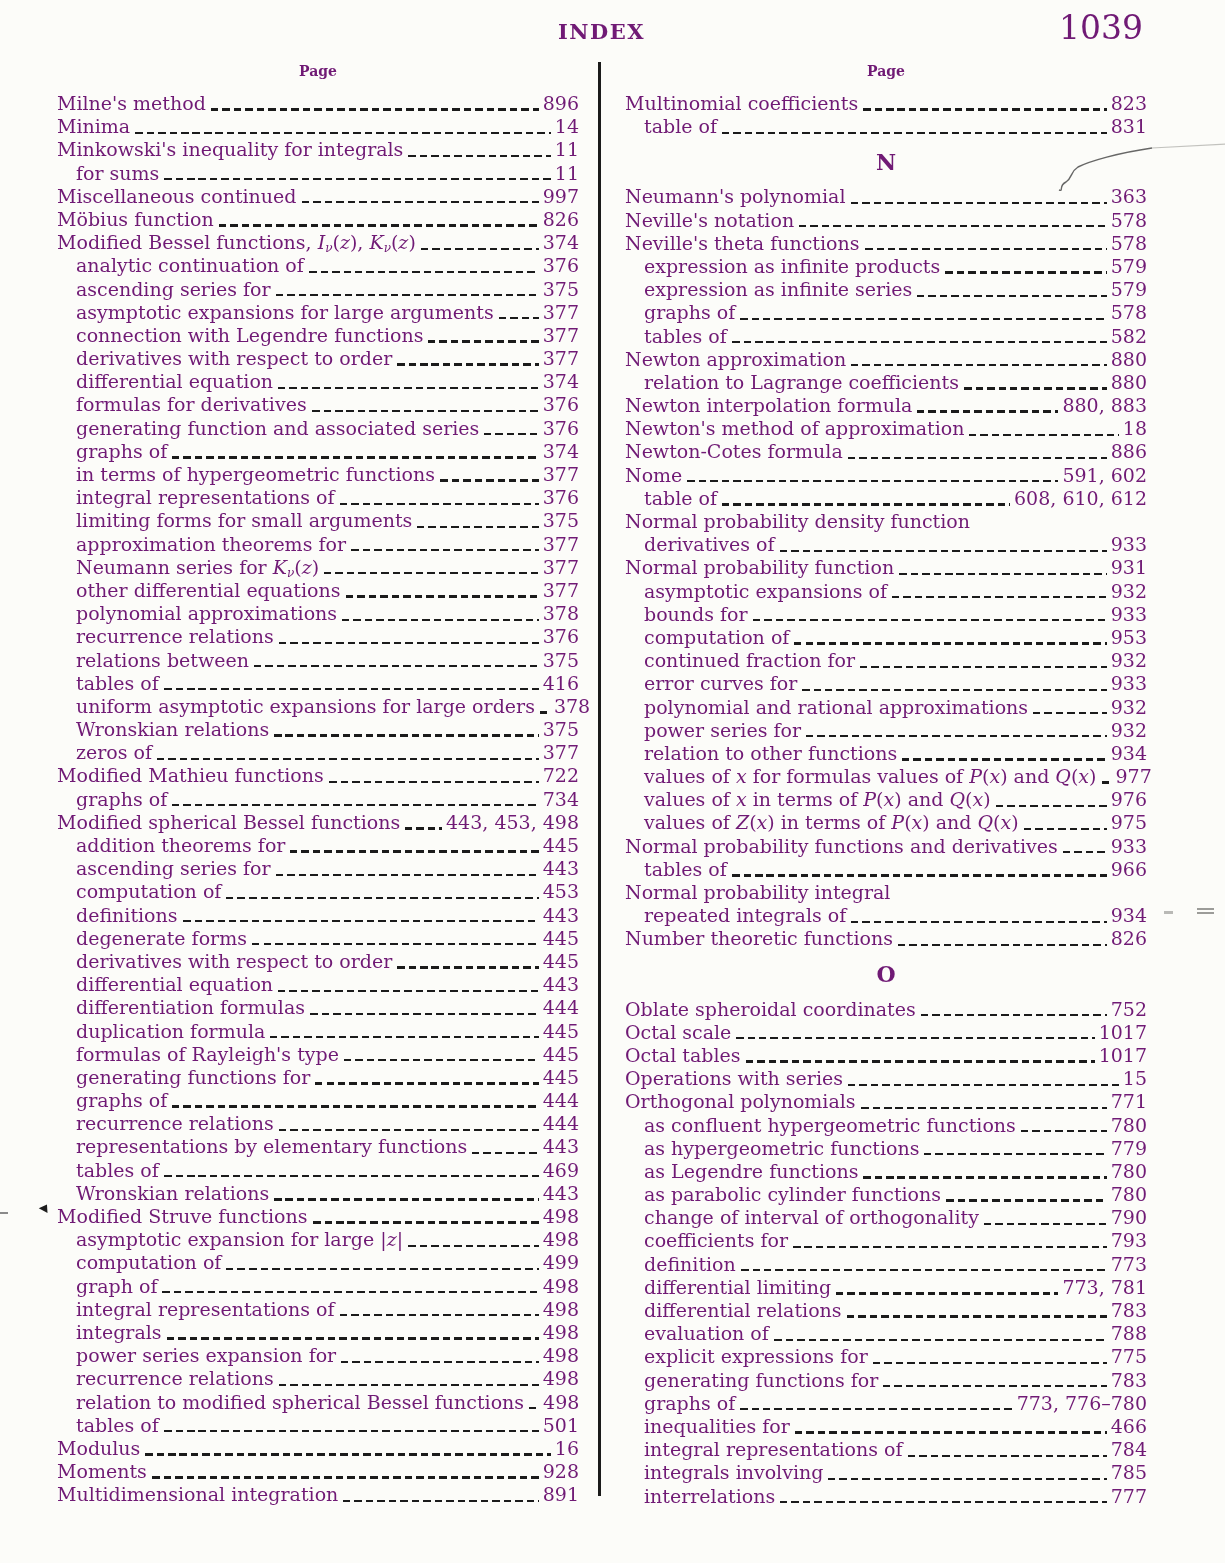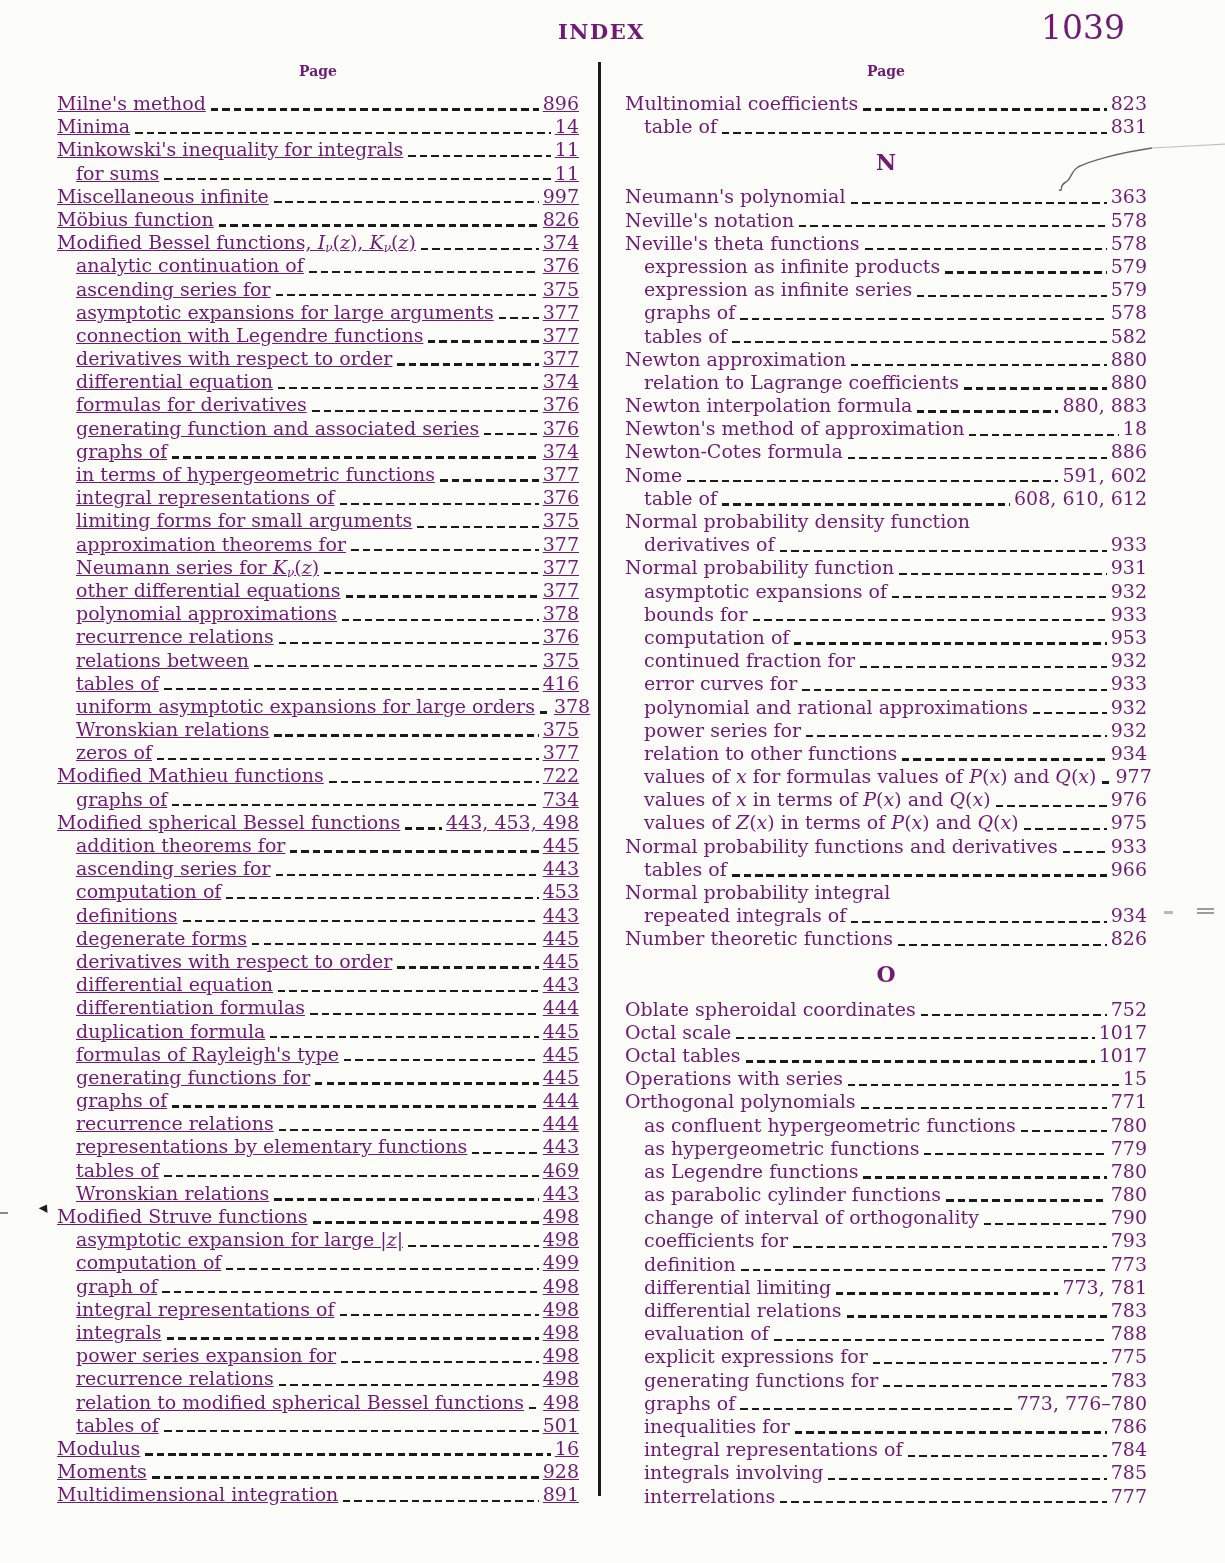--- a/index.html
+++ b/index.html
@@ -10,34 +10,34 @@
     font-family:"DejaVu Serif","Liberation Serif",serif;
     color:#701a75;
     overflow:hidden;
   }
   .title{
     position:absolute;top:19px;left:0;width:1203px;
     text-align:center;font-size:21px;font-weight:bold;letter-spacing:1.5px;
   }
   .folio{
     position:absolute;top:8px;left:1023px;width:120px;
-    text-align:center;font-size:33px;font-weight:normal;
+    text-align:right;font-size:33px;font-weight:normal;
   }
   .pagelabel{
     position:absolute;top:63px;width:522px;
     text-align:center;font-weight:bold;font-size:14px;
   }
   #pl-left{left:57px;}
   #pl-right{left:625px;}
   .divider{
     position:absolute;left:598px;top:62px;width:3px;height:1434px;
     background:#1b1b1b;
   }
   .col{position:absolute;top:92px;width:522px;}
-  #col-left{left:57px;text-decoration:underline;}
+  #col-left{left:57px;}
   #col-right{left:625px;}
   .entry{
     display:flex;align-items:baseline;
     height:23.2px;line-height:23.2px;font-size:19px;
   }
   .entry .label{white-space:nowrap;}
   .entry.indent{padding-left:19px;}
   .leader{
     flex:1 1 auto;min-width:10px;
     align-self:flex-end;height:2.3px;
@@ -89,21 +89,21 @@
         <span class="label">Minkowski's inequality for integrals</span>
         <span class="leader"></span>
         <span class="num">11</span>
       </div>
       <div class="entry indent">
         <span class="label">for sums</span>
         <span class="leader"></span>
         <span class="num">11</span>
       </div>
       <div class="entry">
-        <span class="label">Miscellaneous infinite</span>
+        <span class="label">Miscellaneous continued</span>
         <span class="leader"></span>
         <span class="num">997</span>
       </div>
       <div class="entry">
         <span class="label">Möbius function</span>
         <span class="leader"></span>
         <span class="num">826</span>
       </div>
       <div class="entry">
         <span class="label"><span>Modified Bessel functions, </span><span class="mi">I</span><span class="msub">ν</span><span>(</span><span class="mi">z</span><span>), </span><span class="mi">K</span><span class="msub">ν</span><span>(</span><span class="mi">z</span><span>)</span></span>
@@ -645,21 +645,21 @@
         <span class="num">783</span>
       </div>
       <div class="entry indent">
         <span class="label">graphs of</span>
         <span class="leader"></span>
         <span class="num">773, 776–780</span>
       </div>
       <div class="entry indent">
         <span class="label">inequalities for</span>
         <span class="leader"></span>
-        <span class="num">786</span>
+        <span class="num">466</span>
       </div>
       <div class="entry indent">
         <span class="label">integral representations of</span>
         <span class="leader"></span>
         <span class="num">784</span>
       </div>
       <div class="entry indent">
         <span class="label">integrals involving</span>
         <span class="leader"></span>
         <span class="num">785</span>

